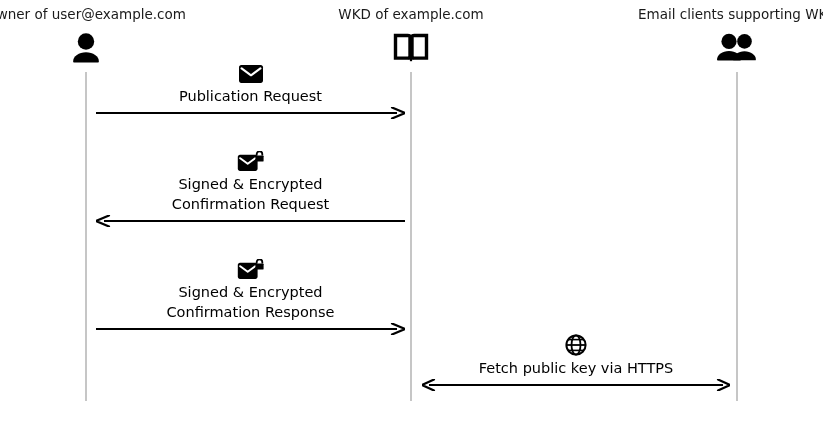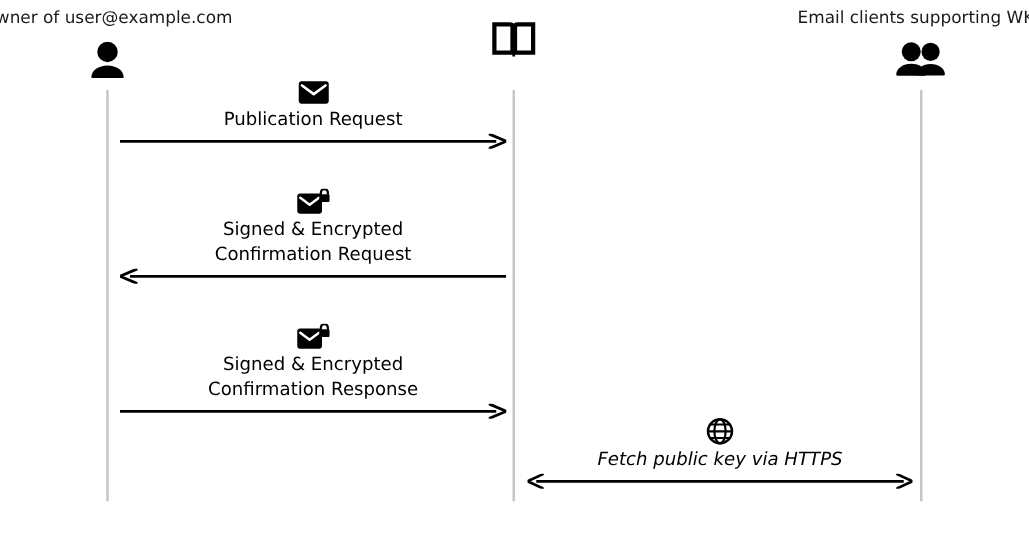--- a/index.html
+++ b/index.html
@@ -98,20 +98,21 @@
     <div class="actor-label">Owner of user@example.com</div>
     <div class="actor-icon">
       <svg width="34" height="30" viewBox="0 0 34 30" aria-hidden="true">
         <circle cx="17" cy="8.5" r="8.2" fill="#000000"></circle>
         <path d="M17 19.3c-7.1 0-12.9 4.1-12.9 9.2 0 0.6 0.3 0.9 0.9 0.9h24c0.6 0 0.9-0.3 0.9-0.9 0-5.1-5.8-9.2-12.9-9.2z" fill="#000000"></path>
       </svg>
     </div>
   </div>
 
   <div class="actor" style="left:411px; top:6px;">
+    <div class="actor-label">WKD of example.com</div>
     <div class="actor-icon">
       <svg width="36" height="32" viewBox="0 0 36 32" aria-hidden="true">
         <path d="M2.5 3.5h12.2c1.3 0 2.3 0.6 2.3 1.6v22.6c0-0.9-1.1-1.6-2.3-1.6H2.5z" fill="none" stroke="#000000" stroke-width="3.4" stroke-linejoin="miter"></path>
         <path d="M33.5 3.5H21.3c-1.3 0-2.3 0.6-2.3 1.6v22.6c0-0.9 1.1-1.6 2.3-1.6h12.2z" fill="none" stroke="#000000" stroke-width="3.4" stroke-linejoin="miter"></path>
         <rect x="16.9" y="4.6" width="2.2" height="24.6" fill="#000000"></rect>
       </svg>
     </div>
   </div>
 
   <div class="actor" style="left:737px; top:6px;">
@@ -173,21 +174,21 @@
     <div class="msg-label">Signed &amp; Encrypted
 Confirmation Response</div>
     <div class="msg-arrow">
       <svg width="309" height="12" viewBox="0 0 309 12" aria-hidden="true">
         <line x1="0" y1="6" x2="301" y2="6" stroke="#000000" stroke-width="2.2"></line>
         <path d="M296 0.5 L309 6 L296 11.5" fill="none" stroke="#000000" stroke-width="2.2" stroke-linecap="round" stroke-linejoin="round"></path>
       </svg>
     </div>
   </div>
 
-  <div class="message" style="left:422px; top:334px; width:308px;font-style:italic;">
+  <div class="message" style="left:422px; top:334px; width:308px;">
     <div class="msg-icon">
       <svg width="22" height="22" viewBox="0 0 22 22" aria-hidden="true">
         <circle cx="11" cy="11" r="9.6" fill="none" stroke="#000000" stroke-width="2.0"></circle>
         <ellipse cx="11" cy="11" rx="4.5" ry="9.6" fill="none" stroke="#000000" stroke-width="1.8"></ellipse>
         <line x1="1.4" y1="11" x2="20.6" y2="11" stroke="#000000" stroke-width="1.8"></line>
         <line x1="3.2" y1="5.6" x2="18.8" y2="5.6" stroke="#000000" stroke-width="1.6"></line>
         <line x1="3.2" y1="16.4" x2="18.8" y2="16.4" stroke="#000000" stroke-width="1.6"></line>
       </svg>
     </div>
     <div class="msg-label">Fetch public key via HTTPS</div>

